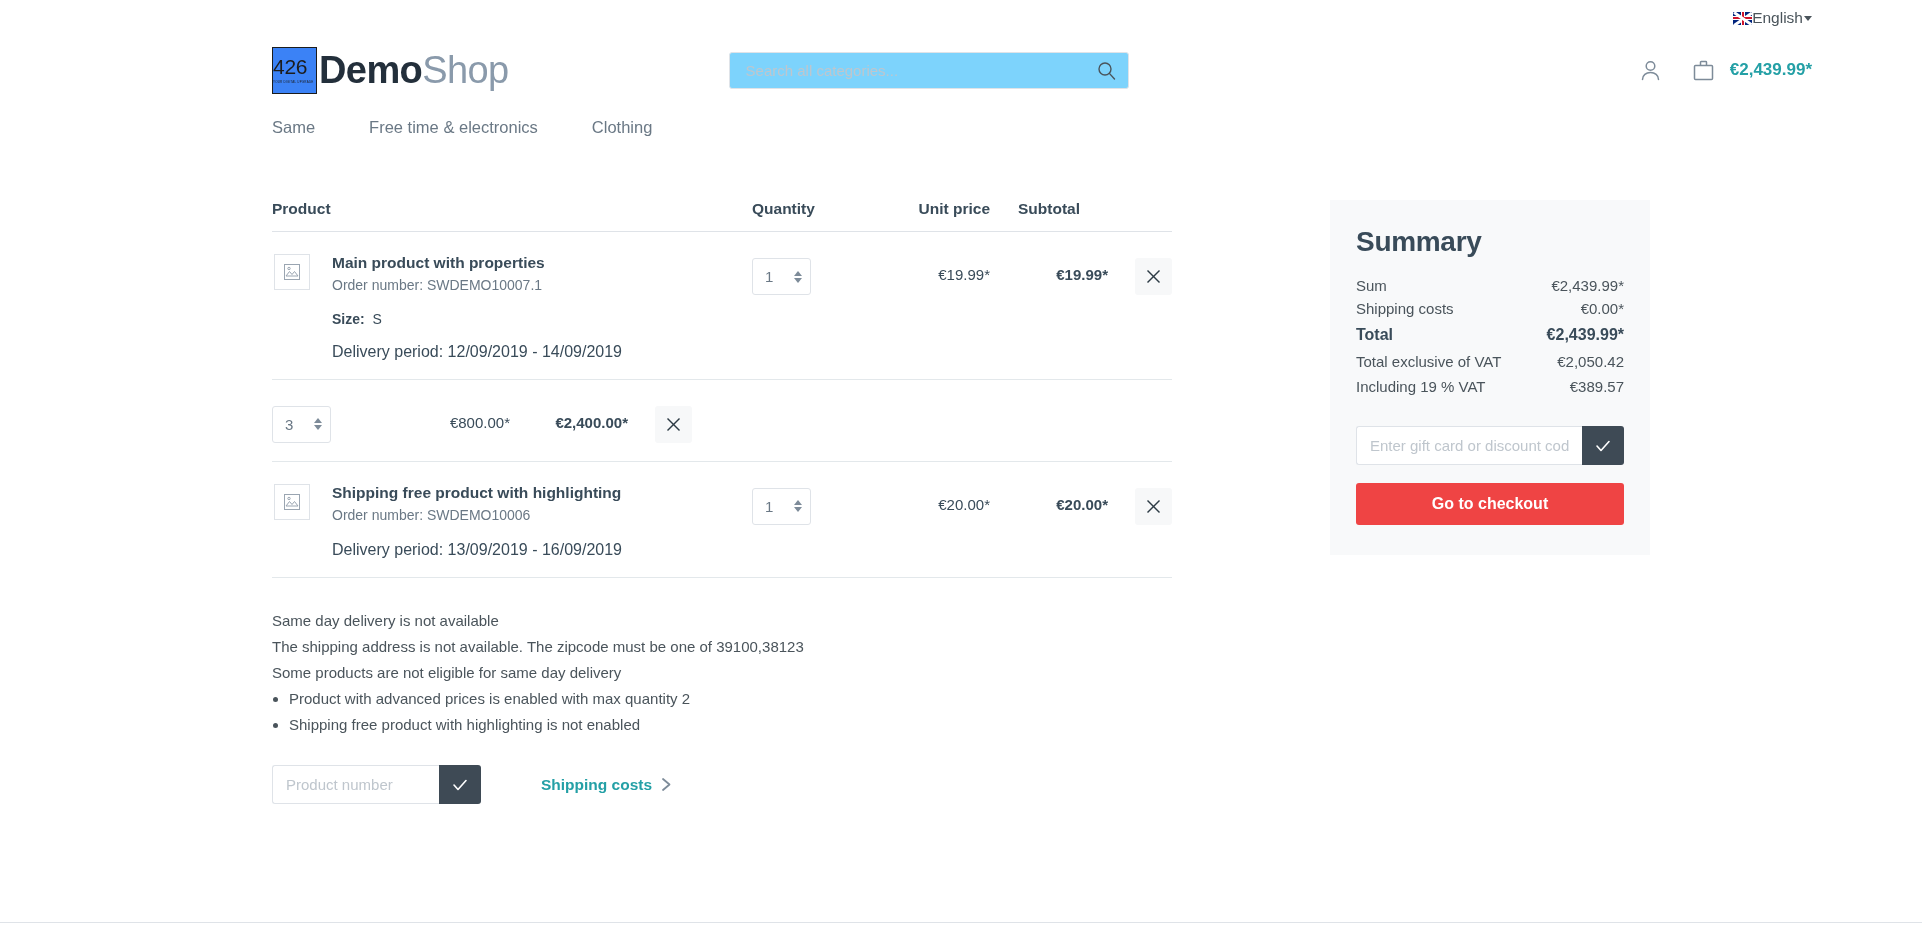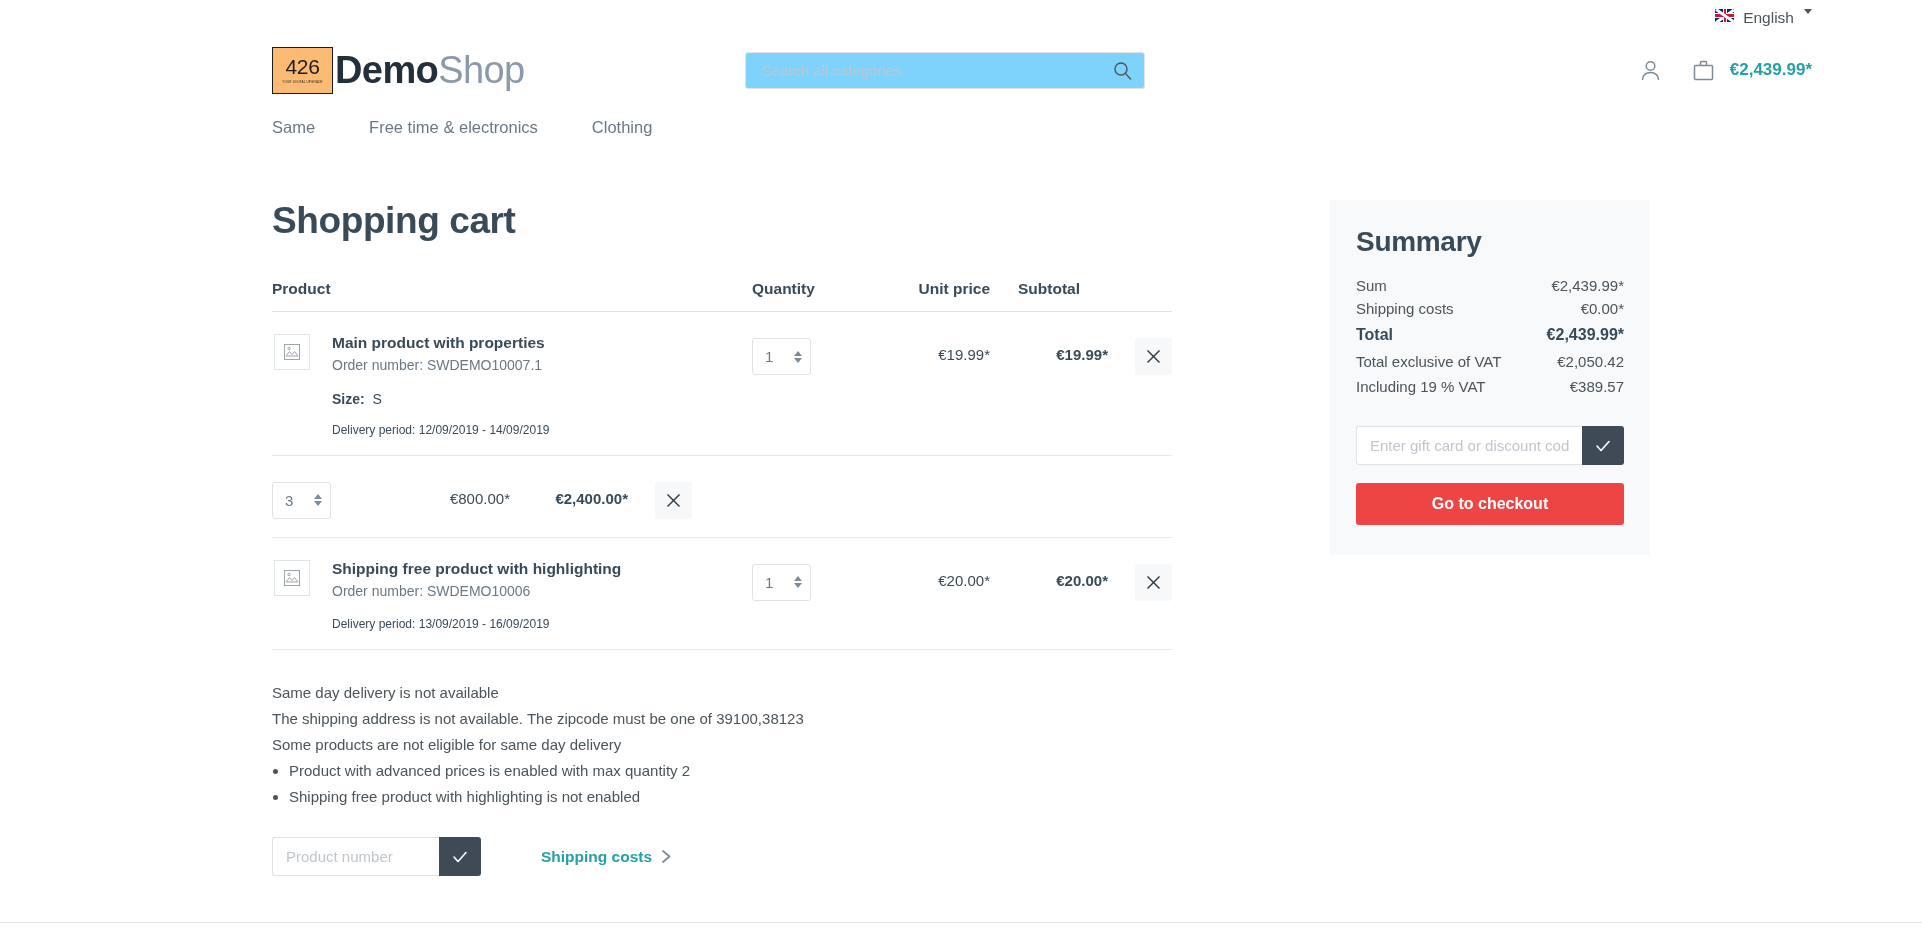--- a/index.html
+++ b/index.html
@@ -13,21 +13,21 @@
     overflow: hidden;
     position: relative;
   }
 
   
   .topbar {
     height: 36px;
     display: flex; align-items: center; justify-content: flex-end;
     padding-right: 110px;
   }
-  .lang { display: flex; gap: 9px; cursor: pointer; }
+  .lang { display: flex; align-items: center; cursor: pointer; }
   .flag {
     width: 19px; height: 13px; position: relative; display: inline-block;
     background: #00247d; overflow: hidden; border-radius: 1px;
   }
   .flag:before, .flag:after {
     content: ""; position: absolute; left: 50%; top: -4px;
     width: 2.5px; height: 22px; background: #fff; transform-origin: center;
   }
   .flag:before { transform: translateX(-50%) rotate(55deg); }
   .flag:after  { transform: translateX(-50%) rotate(-55deg); }
@@ -44,22 +44,22 @@
     margin-left: 1px;
   }
 
   
   .header {
     height: 68px; display: flex; align-items: center;
     padding-left: 272px; padding-right: 110px;
   }
   .logo { display: flex; align-items: center; cursor: pointer; }
   .logo-mark {
-    width: 61px; height: 47px; border: 1.5px solid #1c1c1c; background: #fdba74;
-    display: flex; flex-direction: column; align-items: center; justify-content: center;
+    width: 45px; height: 47px; border: 1.5px solid #1c1c1c; background: #3b82f6;
+    display: flex; flex-direction: column; justify-content: center;
     margin-right: 2px;
   }
   .logo-mark-num { font-size: 21px; color: #1c1c1c; line-height: 1; letter-spacing: -0.3px; }
   .logo-mark-sub {
     font-size: 3px; color: #1c1c1c; letter-spacing: 0.2px;
     margin-top: 3px; transform: scaleY(0.9);
   }
   .logo-text { font-size: 38px; line-height: 1; letter-spacing: -0.6px; }
   .logo-demo { color: #232f3b; font-weight: bold; }
   .logo-shop { color: #8a9aab; margin-top: 42px; }
@@ -126,21 +126,21 @@
     margin-top: 2px;
   }
   .prod-info { padding-top: 1px; }
   .prod-name {
     font-size: 15.5px; font-weight: bold; color: #394b59;
     margin: 0 0 3px 0; cursor: pointer; line-height: 1.3;
   }
   .prod-order { font-size: 14px; color: #6a7885; margin: 0; line-height: 1.4; }
   .prod-prop { font-size: 14px; color: #394b59; margin: 15px 0 0 0; }
   .prod-prop b { font-weight: bold; }
-  .prod-delivery { font-size: 12px; color: #394b59; margin: 16px 0 0 0; }
+  .prod-delivery { font-size: 16px; color: #394b59; margin: 16px 0 0 0; }
 
   .qty-cell { width: 118px; flex: none; padding-top: 6px; }
   .qty-box {
     width: 59px; height: 37px; border: 1px solid #dfe3e8; border-radius: 3px;
     background: #fff; display: flex; align-items: center;
     padding: 0 8px 0 12px; cursor: pointer;
   }
   .qty-val { font-size: 15px; color: #6a7885; flex: 1; }
   .spinner { display: flex; flex-direction: column; gap: 2px; }
   .spin-up, .spin-down {
@@ -284,21 +284,20 @@
 
 <div class="mainnav">
   <span class="nav-item">Same</span>
   <span class="nav-item">Free time &amp; electronics</span>
   <span class="nav-item">Clothing</span>
 </div>
 
 <div class="page">
 
   <div class="cart-col">
-    <h1 class="page-title">Shopping cart</h1>
 
     <div class="cart-head">
       <div class="col-product">Product</div>
       <div class="col-qty">Quantity</div>
       <div class="col-unit">Unit price</div>
       <div class="col-subtotal">Subtotal</div>
       <div class="col-remove"></div>
     </div>
 
     <div class="cart-row">

